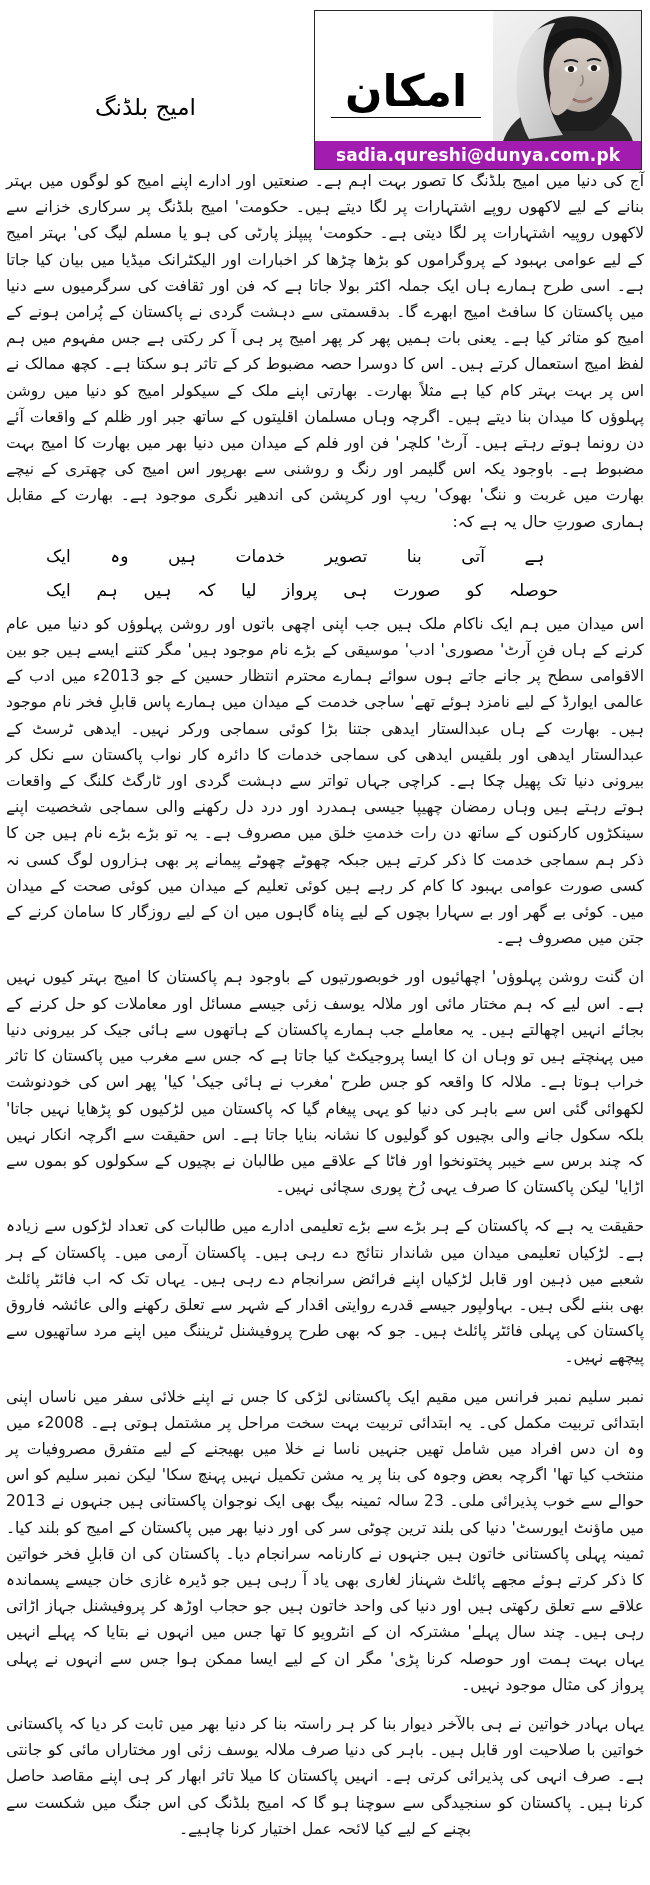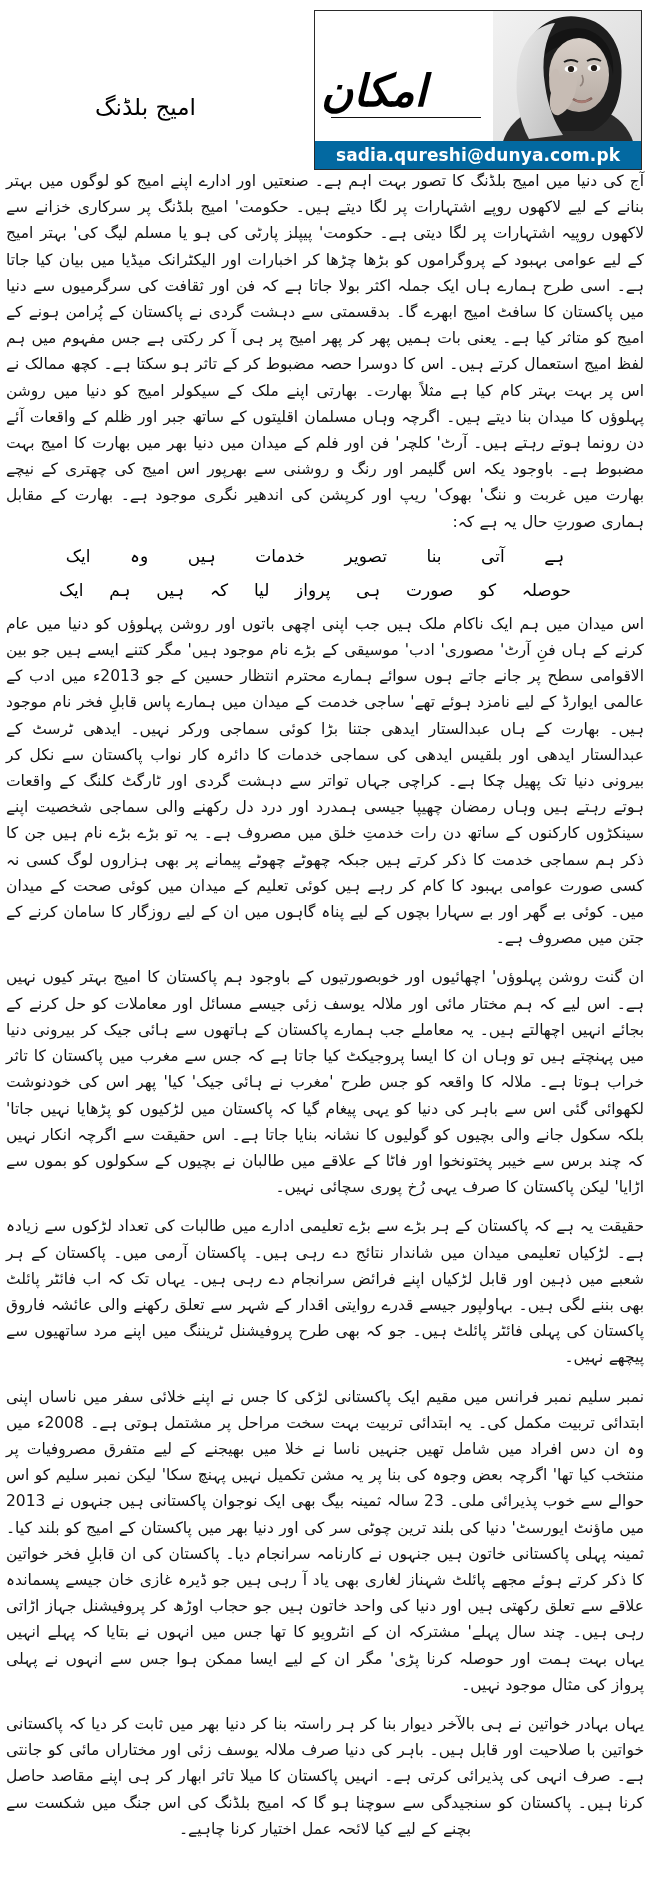--- a/index.html
+++ b/index.html
@@ -49,22 +49,21 @@
     background: #cfcfcf;
   }
   .portrait svg { display:block; width:148px; height:138px; }
 
   
   .nameplate {
     position: absolute;
     top: 56px;
     right: 150px;
     left: 6px;
-    text-align: left;
-    font-style: italic;
+    text-align: center;
   }
   .nameplate .title-ur {
     font-size: 44px;
     line-height: 48px;
     font-weight: bold;
     letter-spacing: -1px;
     color: #000;
     white-space: nowrap;
   }
   .nameplate .rule {
@@ -79,21 +78,21 @@
     margin-top: 20px;
   }
 
   
   .email-bar {
     position: absolute;
     left: 0;
     right: 0;
     bottom: 0;
     height: 28px;
-    background: #0369a1;
+    background: #a21caf;
     color: #ffffff;
     direction: ltr;
     text-align: center;
     font-size: 17px;
     font-weight: bold;
     line-height: 28px;
     letter-spacing: 0.1px;
     font-family: "DejaVu Sans", "Liberation Sans", sans-serif;
   }
 
@@ -139,21 +138,21 @@
     line-height: 34px;
     color: #000;
     text-align: center;
     display: flex;
     justify-content: center;
     gap: 0;
     padding: 0 60px 0 40px;
   }
   .verse > span {
     flex: 1 1 auto;
-    text-align: center;
+    text-align: left;
     white-space: nowrap;
   }
 
   .final-line { text-align-last: center; }
 </style>
 </head>
 <body>
 
 <div class="masthead">
 

